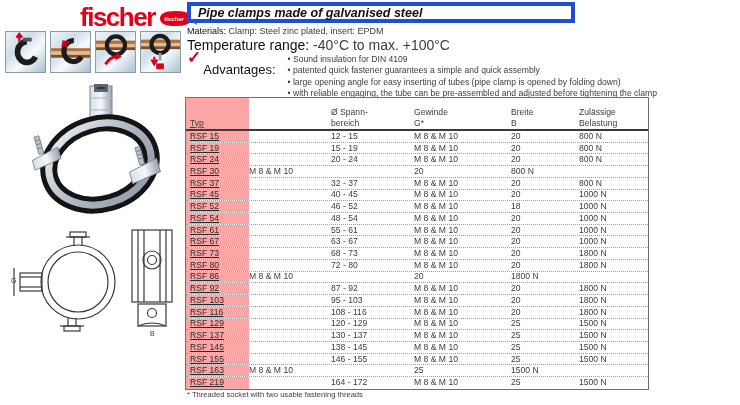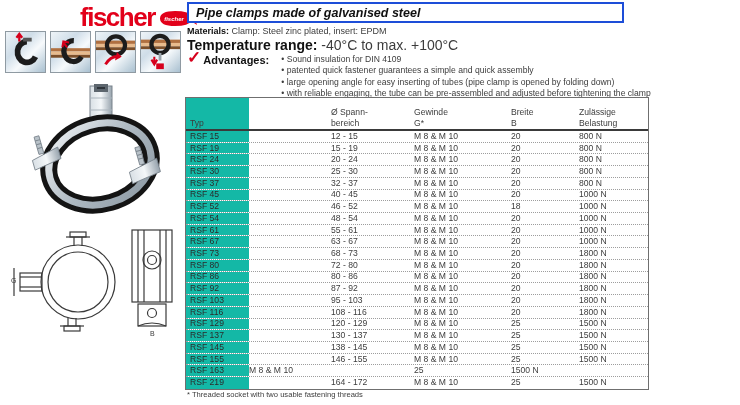--- a/index.html
+++ b/index.html
@@ -16,42 +16,42 @@
   #thumbs { left:5px; top:31px; display:flex; gap:4px; }
   .thumb { width:41px; height:42px; border:1px solid #8f9aa2;
            background:linear-gradient(135deg,#eef4f8 0%,#cfdde8 35%,#f7fafc 60%,#a9c0d0 100%); }
   .thumb svg { width:100%; height:100%; }
 
   
   #photo   { left:28px; top:84px; width:144px; height:130px; }
   #drawing { left:6px;  top:226px; width:172px; height:112px; }
 
   
-  #title-box { left:187px; top:2px; width:437px; height:21px; border:2px solid #1d4ed8;
+  #title-box { left:187px; top:2px; width:388px; height:21px; border:4px solid #1d4ed8;
                display:flex; align-items:center; padding-left:7px; background:#fff; }
   #title-box span { font-size:12.5px; font-weight:bold; font-style:italic; color:#111; }
 
   
   #materials { left:187px; top:26px; font-size:9px; }
   #temperature { left:187px; top:37px; font-size:14px; }
-  .meta-label { font-weight:bold; color:#111; }
+  .meta-label { font-weight:normal; color:#111; }
   .meta-value { color:#3c3c3c;margin-top:20px; }
 
   
   #advantages { left:187px; top:51px; width:470px; display:flex; }
   #adv-check { color:#d6001c; font-size:17px; font-weight:bold; line-height:14px; margin-right:2px; }
-  #adv-label { font-size:11px; font-weight:bold; color:#111; margin-right:12px; margin-top:3px; white-space:nowrap; }
+  #adv-label { font-size:13px; font-weight:normal; color:#111; margin-right:12px; margin-top:11px; white-space:nowrap; }
   #adv-list { list-style:none; margin-top:3px; }
   #adv-list li { font-size:8.6px; line-height:11.3px; color:#3c3c3c; }
   #adv-list li::before { content:"• "; }
 
   
   #table { left:185px; top:97px; width:464px; border:1px solid #6f6f6f; background:#fff; }
   .tgrid { display:grid; grid-template-columns:63px 165px 97px 68px 1fr; }
-  .c-typ { background:#14b8a6; padding-left:4px; }
+  .c-typ { background:#fca5a5; padding-left:4px;text-decoration:underline; }
   .c-spann { padding-left:82px; }
   #thead { border-bottom:2px solid #3a3a3a; }
   #thead .hcell { display:flex; flex-direction:column; justify-content:flex-end; height:31px;
                   font-size:8.6px; line-height:10.5px; color:#3c3c3c; padding-bottom:1px; }
   #tbody .trow { height:11.72px; border-bottom:1px dotted #9d9d9d; align-items:center; }
   #tbody .trow:last-child { border-bottom:none; }
   #tbody .cell { font-size:8.6px; color:#3c3c3c; line-height:11px; white-space:nowrap; overflow:hidden; }
   #tbody .c-typ { height:100%; display:flex; align-items:center; color:#2b2b2b; }
 
   #footnote { left:187px; top:390px; font-size:7.6px; color:#3c3c3c; }
@@ -249,21 +249,20 @@
       </div>
       <div class="trow tgrid">
         <div class="cell c-typ">RSF 24</div>
         <div class="cell c-spann">20 - 24</div>
         <div class="cell c-gewinde">M 8 &amp; M 10</div>
         <div class="cell c-breite">20</div>
         <div class="cell c-belastung">800 N</div>
       </div>
       <div class="trow tgrid">
         <div class="cell c-typ">RSF 30</div>
-        <div class="cell c-spann">25 - 30</div>
         <div class="cell c-gewinde">M 8 &amp; M 10</div>
         <div class="cell c-breite">20</div>
         <div class="cell c-belastung">800 N</div>
       </div>
       <div class="trow tgrid">
         <div class="cell c-typ">RSF 37</div>
         <div class="cell c-spann">32 - 37</div>
         <div class="cell c-gewinde">M 8 &amp; M 10</div>
         <div class="cell c-breite">20</div>
         <div class="cell c-belastung">800 N</div>
@@ -312,21 +311,20 @@
       </div>
       <div class="trow tgrid">
         <div class="cell c-typ">RSF 80</div>
         <div class="cell c-spann">72 - 80</div>
         <div class="cell c-gewinde">M 8 &amp; M 10</div>
         <div class="cell c-breite">20</div>
         <div class="cell c-belastung">1800 N</div>
       </div>
       <div class="trow tgrid">
         <div class="cell c-typ">RSF 86</div>
-        <div class="cell c-spann">80 - 86</div>
         <div class="cell c-gewinde">M 8 &amp; M 10</div>
         <div class="cell c-breite">20</div>
         <div class="cell c-belastung">1800 N</div>
       </div>
       <div class="trow tgrid">
         <div class="cell c-typ">RSF 92</div>
         <div class="cell c-spann">87 - 92</div>
         <div class="cell c-gewinde">M 8 &amp; M 10</div>
         <div class="cell c-breite">20</div>
         <div class="cell c-belastung">1800 N</div>

